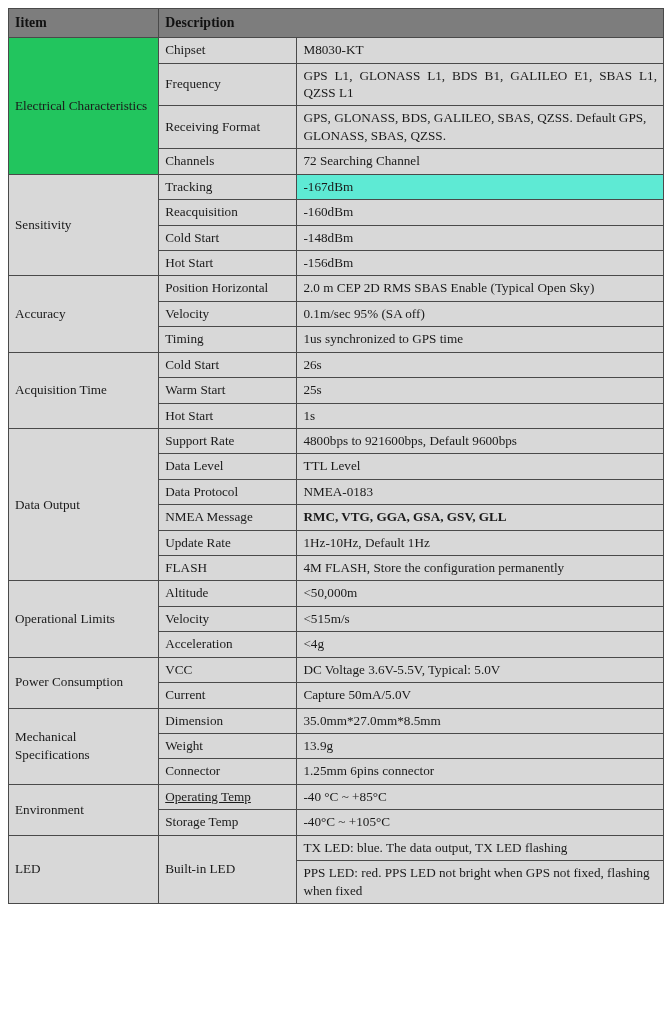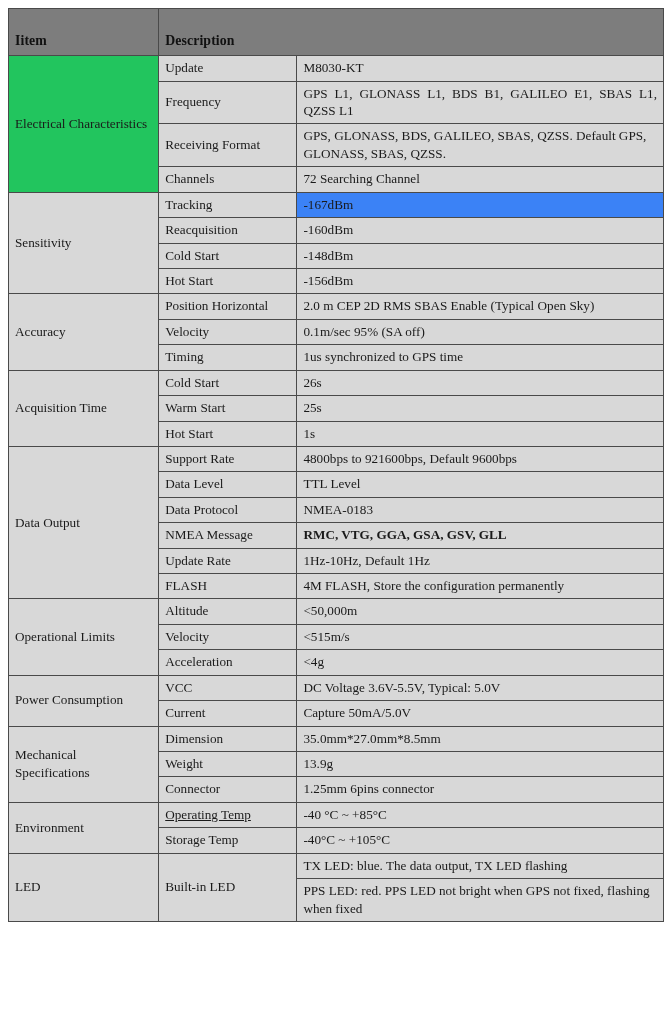--- a/index.html
+++ b/index.html
@@ -39,21 +39,21 @@
     color: #1a1a1a;
     font-weight: normal;
     text-align: left;
     word-wrap: break-word;
   }
   table.spec thead th {
     background: #7d7d7d;
     color: #111111;
     font-weight: bold;
     font-size: 13.8px;
-    padding-top: 23px;
+    padding-top: 5px;
     padding-bottom: 5px;
     letter-spacing: 0.1px;
   }
   td.group {
     vertical-align: middle;
   }
   td.subkey {
     vertical-align: middle;
   }
   td.value {
@@ -89,40 +89,40 @@
     <thead>
       <tr>
         <th style="background: rgb(125, 125, 125); border-color: rgb(74, 74, 74);">Iitem</th>
         <th colspan="2" style="background: rgb(125, 125, 125); border-color: rgb(74, 74, 74);">Description</th>
       </tr>
     </thead>
     <tbody>
 
       <tr>
         <td class="group" rowspan="4" style="background: #22c55e; border-color: rgb(74, 74, 74);">Electrical Characteristics</td>
-        <td class="subkey" style="background: rgb(216, 216, 216); border-color: rgb(74, 74, 74);">Update</td>
+        <td class="subkey" style="background: rgb(216, 216, 216); border-color: rgb(74, 74, 74);">Chipset</td>
         <td class="value" style="background: rgb(216, 216, 216); border-color: rgb(74, 74, 74);">M8030-KT</td>
       </tr>
       <tr>
         <td class="subkey" style="background: rgb(216, 216, 216); border-color: rgb(74, 74, 74);">Frequency</td>
         <td class="value justify" style="background: rgb(216, 216, 216); border-color: rgb(74, 74, 74);">GPS L1, GLONASS L1, BDS B1, GALILEO E1, SBAS L1, QZSS L1</td>
       </tr>
       <tr>
         <td class="subkey" style="background: rgb(216, 216, 216); border-color: rgb(74, 74, 74);">Receiving Format</td>
         <td class="value" style="background: rgb(216, 216, 216); border-color: rgb(74, 74, 74);">GPS, GLONASS, BDS, GALILEO, SBAS, QZSS. Default GPS, GLONASS, SBAS, QZSS.</td>
       </tr>
       <tr>
         <td class="subkey" style="background: rgb(216, 216, 216); border-color: rgb(74, 74, 74);">Channels</td>
         <td class="value" style="background: rgb(216, 216, 216); border-color: rgb(74, 74, 74);">72 Searching Channel</td>
       </tr>
 
       <tr>
         <td class="group" rowspan="4" style="background: rgb(216, 216, 216); border-color: rgb(74, 74, 74);">Sensitivity</td>
         <td class="subkey" style="background: rgb(216, 216, 216); border-color: rgb(74, 74, 74);">Tracking</td>
-        <td class="value" style="background: #3b82f6; border-color: rgb(74, 74, 74); font-family: Liberation Serif, serif;">-167dBm</td>
+        <td class="value" style="background: #5eead4; border-color: rgb(74, 74, 74); font-family: Liberation Serif, serif;">-167dBm</td>
       </tr>
       <tr>
         <td class="subkey" style="background: rgb(216, 216, 216); border-color: rgb(74, 74, 74);">Reacquisition</td>
         <td class="value" style="background: rgb(216, 216, 216); border-color: rgb(74, 74, 74);">-160dBm</td>
       </tr>
       <tr>
         <td class="subkey" style="background: rgb(216, 216, 216); border-color: rgb(74, 74, 74);">Cold Start</td>
         <td class="value" style="background: rgb(216, 216, 216); border-color: rgb(74, 74, 74);">-148dBm</td>
       </tr>
       <tr>

